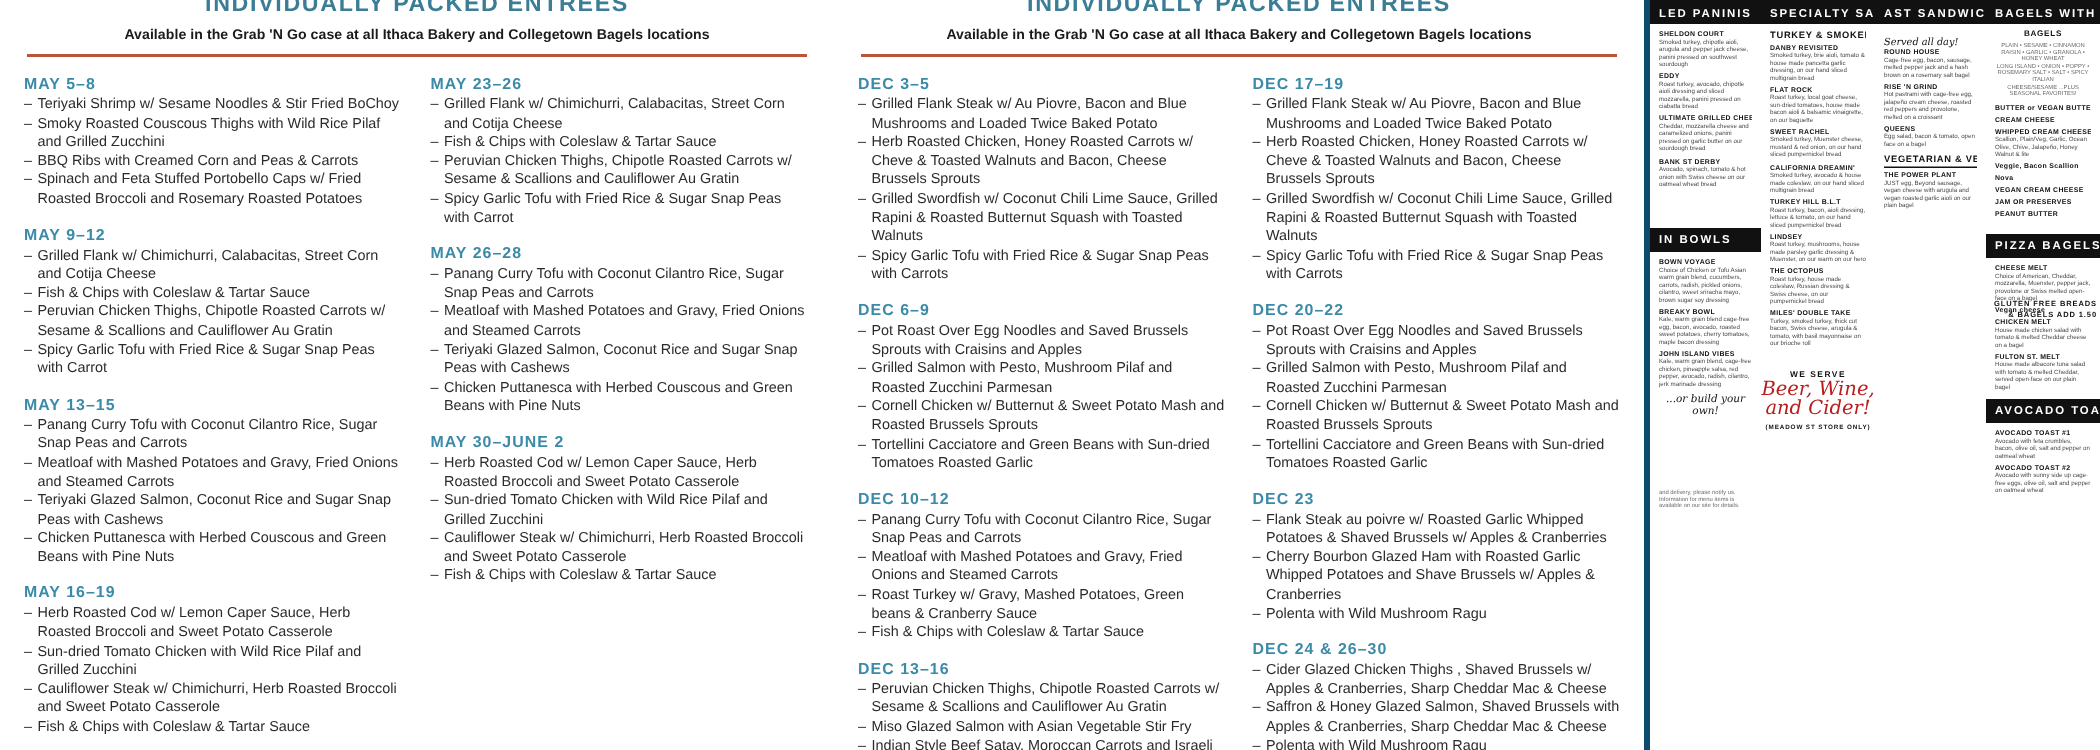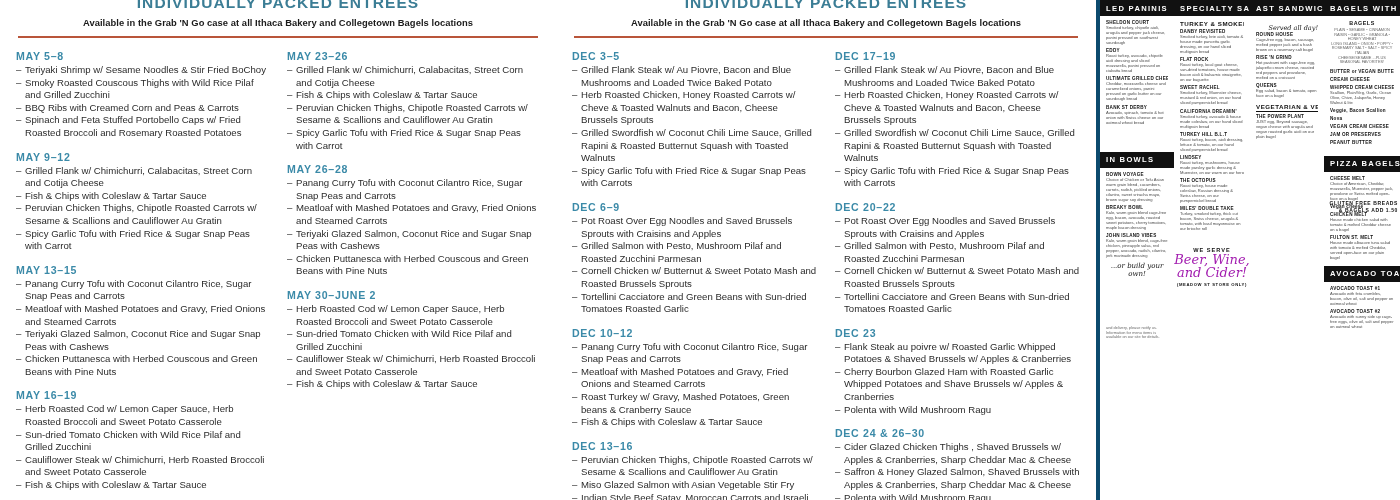--- a/index.html
+++ b/index.html
@@ -157,21 +157,21 @@
     margin-top: 4px;
   }
 
   .weserve { text-align: center; margin-top: 10px; }
   .weserve .ws1 { font-size: 5.6px; font-weight: 700; letter-spacing: 1px; color:#111; }
   .weserve .ws2 {
     font-family: "DejaVu Serif", serif;
     font-style: italic;
     font-size: 13px;
     line-height: 13px;
-    color: #a21caf;
+    color: #b91c1c;
   }
   .weserve .ws3 { font-size: 4.2px; font-weight:700; letter-spacing:.6px; color:#111; margin-top:3px;}
 
   
   .photo {
     position: relative;
     flex: 1 1 auto;
     height: 500px;
     background:
       radial-gradient(ellipse at 50% 20%, #4a4138 0%, #2a241e 45%, #14110e 100%);
@@ -453,21 +453,21 @@
         <div class="weserve">
           <div class="ws1">WE SERVE</div>
           <div class="ws2">Beer, Wine, and Cider!</div>
           <div class="ws3">(MEADOW ST STORE ONLY)</div>
         </div>
       </div>
 
       <div class="board-col bc1">
         <div class="bar left">AST SANDWICHES</div>
         <div class="grp">
-          <div class="script" style="text-align:right;font-size:6.5px">Served all day!</div>
+          <div class="script" style="text-align:left;font-size:6.5px">Served all day!</div>
           <div class="mi">
             <div class="mi-n">ROUND HOUSE</div>
             <div class="mi-d">Cage-free egg, bacon, sausage, melted pepper jack and a hash brown on a rosemary salt bagel</div>
           </div>
           <div class="mi">
             <div class="mi-n">RISE 'N GRIND</div>
             <div class="mi-d">Hot pastrami with cage-free egg, jalapeño cream cheese, roasted red peppers and provolone, melted on a croissant</div>
           </div>
           <div class="mi">
             <div class="mi-n">QUEENS</div>

